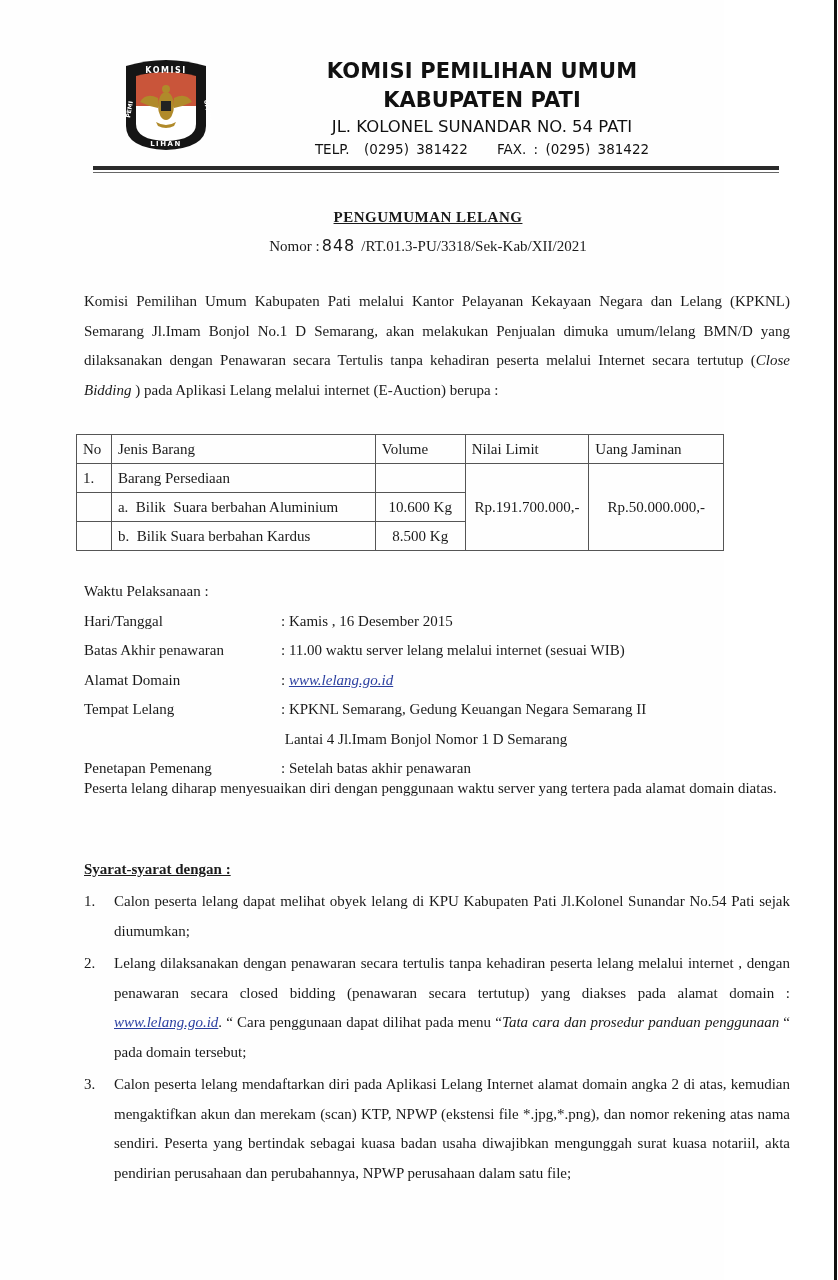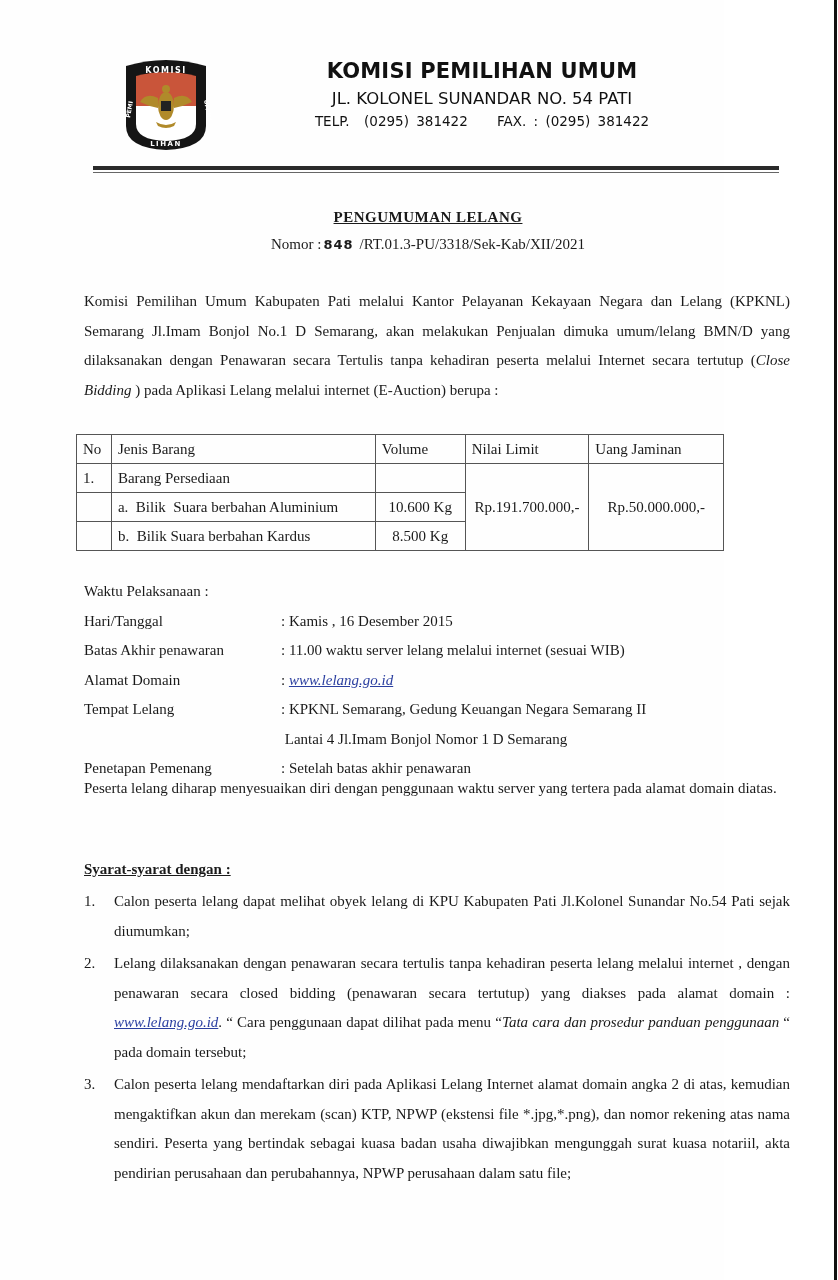--- a/index.html
+++ b/index.html
@@ -13,21 +13,21 @@
   .kop .t2 { font-size: 21px; font-weight: bold; line-height: 28px; }
   .kop .t3 { font-size: 16.5px; line-height: 26px; }
   .kop .t4 { font-size: 13.5px; line-height: 18px; word-spacing: 3px; }
 
   .rule1 { position: absolute; left: 93px; top: 166px; width: 686px; height: 4px; background: #2a2a2a; }
   .rule2 { position: absolute; left: 93px; top: 172px; width: 686px; height: 1px; background: #666; }
 
   .serif { font-family: "Liberation Serif", serif; margin-left: 9px; }
   .title { position: absolute; left: 0; top: 209px; width: 838px; text-align: center; font-size: 15px; font-weight: bold; text-decoration: underline; letter-spacing: 0.5px; }
   .nomor { position: absolute; left: 0; top: 236px; width: 838px; text-align: center; font-size: 15px; }
-  .nomor .hand { font-family: "DejaVu Sans", sans-serif; font-size: 13px; letter-spacing: 1px; margin: 0 6px 0 2px; font-weight: bold; }
+  .nomor .hand { font-family: "DejaVu Sans", sans-serif; font-size: 16px; letter-spacing: 1px; margin: 0 6px 0 2px; }
 
   .para { position: absolute; left: 75px; width: 706px; font-size: 15px; line-height: 29.5px; text-align: justify; }
   .intro { top: 287px; }
 
   table.items { position: absolute; left: 67px; top: 434px; border-collapse: collapse; font-size: 15px; }
   table.items td { border: 1px solid #555; padding: 0 6px; height: 28px; vertical-align: middle; }
   table.items td.c-no { width: 24px; }
   table.items td.c-name { width: 269px; }
   table.items td.c-vol { width: 95px; text-align: center; }
   table.items td.c-lim { width: 114px; text-align: center; }
@@ -67,20 +67,21 @@
     </g>
     <rect x="41" y="45" width="10" height="10" fill="#222"></rect>
     <text x="46" y="17" font-size="8" fill="#fff" text-anchor="middle" font-family="DejaVu Sans, sans-serif" font-weight="bold" letter-spacing="1.5">KOMISI</text>
     <text x="46" y="90" font-size="7" fill="#fff" text-anchor="middle" font-family="DejaVu Sans, sans-serif" font-weight="bold" letter-spacing="1.5">LIHAN</text>
     <text x="10" y="62" font-size="6" fill="#fff" font-family="DejaVu Sans, sans-serif" font-weight="bold" transform="rotate(-80 10 62)">PEMI</text>
     <text x="84" y="44" font-size="6" fill="#fff" font-family="DejaVu Sans, sans-serif" font-weight="bold" transform="rotate(80 84 44)">UMUM</text>
   </svg>
 
   <div class="kop">
     <div class="t1">KOMISI PEMILIHAN UMUM</div>
+    <div class="t2">KABUPATEN PATI</div>
     <div class="t3">JL. KOLONEL SUNANDAR NO. 54 PATI</div>
     <div class="t4" style="white-space:pre;">TELP.  (0295) 381422    FAX. : (0295) 381422</div>
   </div>
 
   <div class="rule1"></div>
   <div class="rule2"></div>
 
   <div class="title serif">PENGUMUMAN LELANG</div>
   <div class="nomor serif">
     <span>Nomor :</span><span class="hand">848</span><span>/RT.01.3-PU/3318/Sek-Kab/XII/2021</span>

